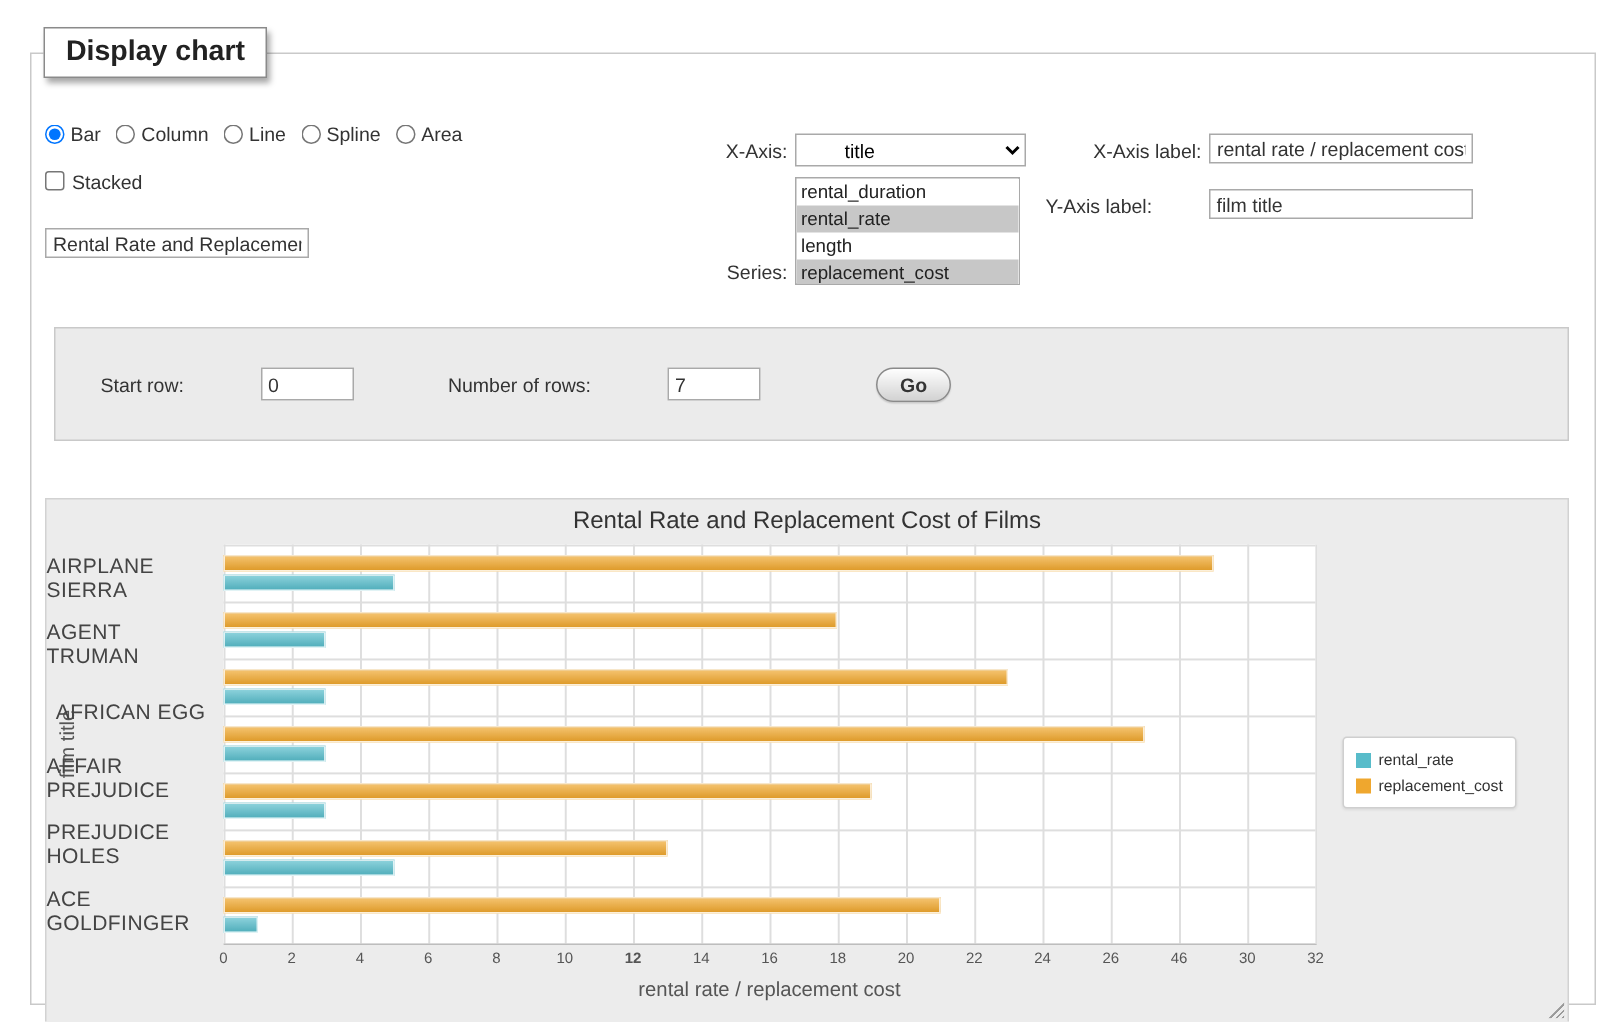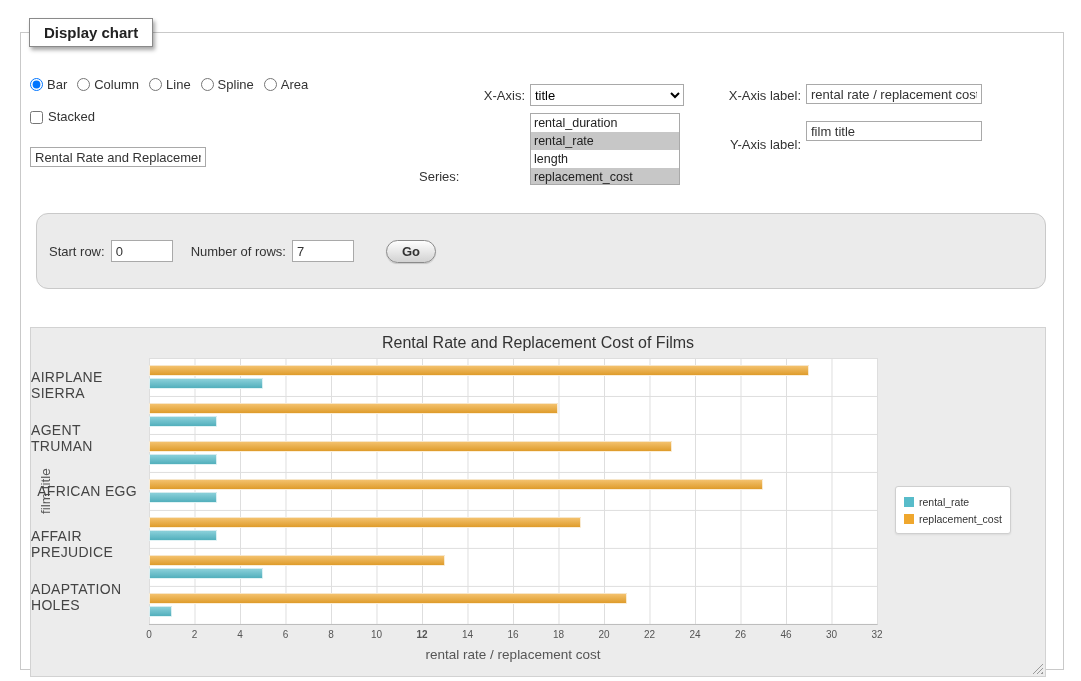--- a/index.html
+++ b/index.html
@@ -1,53 +1,53 @@
 <!DOCTYPE html>
 <html><head>
 <meta charset="utf-8">
 <style>
   html,body{margin:0;padding:0;background:#fff;}
   body{width:1081px;height:681px;position:relative;font-family:"Liberation Sans",sans-serif;font-size:13px;color:#333;overflow:hidden;}
 
   .frame{position:absolute;left:20px;top:18px;width:1042px;height:650px;border:1px solid #c9c9c9;margin:0;padding:0;}
-  .frame legend{margin-left:8px;padding:5px 14px;background:#fff;border:1px solid #8a8a8a;box-shadow:2px 3px 4px rgba(0,0,0,.35);font-weight:bold;font-size:15px;color:#222;}
+  .frame legend{margin-left:8px;padding:5px 14px;background:#fff;border:1px solid #8a8a8a;box-shadow:2px 3px 4px rgba(0,0,0,.35);font-weight:bold;font-size:19px;color:#222;}
 
   .abs{position:absolute;}
   .lbl{color:#333;}
 
   
   .radio-row{left:9px;top:30px;display:flex;align-items:center;}
   .radio-item{display:flex;align-items:center;margin-right:10px;cursor:default;}
   .radio-item input{margin:0 4px 0 0;}
 
-  .stacked-row{left:9px;top:62px;display:flex;align-items:flex-end;}
+  .stacked-row{left:9px;top:62px;display:flex;align-items:flex-start;}
   .stacked-row input{margin:0 5px 0 0;}
 
   input[type="text"]{border:1px solid #a9a9a9;height:20px;font-size:13px;font-family:"Liberation Sans",sans-serif;padding:0 4px;box-sizing:border-box;color:#333;background:#fff;}
 
   .title-input{left:9px;top:100px;width:176px;height:22px;}
 
   .xaxis-lbl{left:418px;top:41px;width:86px;text-align:right;}
-  .xaxis-select{left:509px;top:37px;width:154px;height:22px;font-size:13px;font-family:"Liberation Sans",sans-serif;border:1px solid #a9a9a9;background:#fff;}
-
-  .series-lbl{left:398px;top:122px;width:86px;}
+  .xaxis-select{left:509px;top:37px;width:154px;height:22px;font-size:13px;font-family:"Liberation Sans",sans-serif;border:1px solid #a9a9a9;background:#fff;padding-left:28px;}
+
+  .series-lbl{left:418px;top:122px;width:86px;text-align:right;}
   .listbox{left:509px;top:66px;width:148px;height:70px;border:1px solid #a9a9a9;background:#fff;overflow-y:scroll;overflow-x:hidden;}
   .lb-option{height:18px;line-height:18px;padding:0 3px;font-size:12.5px;white-space:nowrap;color:#222;}
   .lb-option.selected{background:#c7c7c7;}
   .listbox::-webkit-scrollbar{width:13px;}
   .listbox::-webkit-scrollbar-track{background:#f1f1f1;border-left:1px solid #ddd;}
   .listbox::-webkit-scrollbar-thumb{background:#c1c1c1;border:2px solid #f1f1f1;}
 
   .xlab-lbl{left:676px;top:41px;width:104px;text-align:right;}
   .xlab-input{left:785px;top:37px;width:176px;height:22px;}
-  .ylab-lbl{left:676px;top:90px;width:104px;text-align:right;}
+  .ylab-lbl{left:676px;top:78px;width:104px;}
   .ylab-input{left:785px;top:74px;width:176px;height:22px;}
 
   
-  .rows-panel{left:15px;top:166px;width:1010px;height:76px;background:#ebebeb;border:1px solid #c9c9c9;border-radius:12px;display:flex;align-items:center;padding-left:12px;box-sizing:border-box;}
+  .rows-panel{left:15px;top:166px;width:1010px;height:76px;background:#ebebeb;border:1px solid #c9c9c9;border-radius:0;display:flex;align-items:center;padding-left:30px;box-sizing:border-box;gap:45px;}
   .rows-panel .sp{margin-right:6px;}
   .rows-panel input{width:62px;height:22px;margin-right:18px;}
   .go-btn{margin-left:14px;padding:3px 15px;font-size:13px;font-weight:bold;color:#333;font-family:"Liberation Sans",sans-serif;border:1px solid #8a8a8a;border-radius:13px;background:linear-gradient(#fefefe,#d2d2d2);box-shadow:0 1px 1px rgba(0,0,0,.15);cursor:pointer;}
 
   
   .chart{left:9px;top:280px;width:1016px;height:350px;background:#ececec;border:1px solid #d2d2d2;box-sizing:border-box;}
   .chart-title{position:absolute;left:0;top:6px;width:100%;text-align:center;font-size:16px;color:#333;}
   .plot{position:absolute;left:118px;top:30px;width:728px;height:266px;background-color:#fff;border-right:1px solid #dedede;border-bottom:1px solid #bdbdbd;box-sizing:content-box;display:flex;flex-direction:column;background-image:linear-gradient(to right,#dedede 1px,transparent 1px),linear-gradient(to bottom,#dedede 1px,transparent 1px);}
   .band{flex:1;display:flex;flex-direction:column;justify-content:center;gap:2px;}
   .bar{height:11px;box-sizing:border-box;border:1px solid rgba(255,255,255,.75);background-image:linear-gradient(rgba(255,255,255,.30),rgba(0,0,0,.07));}
@@ -127,21 +127,22 @@
   </div>
 
   <div class="abs chart">
     <div class="chart-title">Rental Rate and Replacement Cost of Films</div>
     <div class="ylabel">film title</div>
     <div class="cat-labels">
         <div class="cat-label">AIRPLANE SIERRA</div>
         <div class="cat-label">AGENT TRUMAN</div>
         <div class="cat-label">AFRICAN EGG</div>
         <div class="cat-label">AFFAIR PREJUDICE</div>
-        <div class="cat-label">ADAPTATION HOLES</div>
+        <div class="cat-label">PREJUDICE HOLES</div>
+        <div class="cat-label">ACE GOLDFINGER</div>
       </div>
     <div class="plot" style="background-size: calc(6.25%) 100%, 100% calc(14.2857%);">
         <div class="band">
           <div class="bar" style="width: 90.5938%; background-color: rgb(239, 167, 46);"></div>
           <div class="bar" style="width: 15.5938%; background-color: rgb(88, 188, 202);"></div>
         </div>
         <div class="band">
           <div class="bar" style="width: 56.2187%; background-color: rgb(239, 167, 46);"></div>
           <div class="bar" style="width: 9.34375%; background-color: rgb(88, 188, 202);"></div>
         </div>

